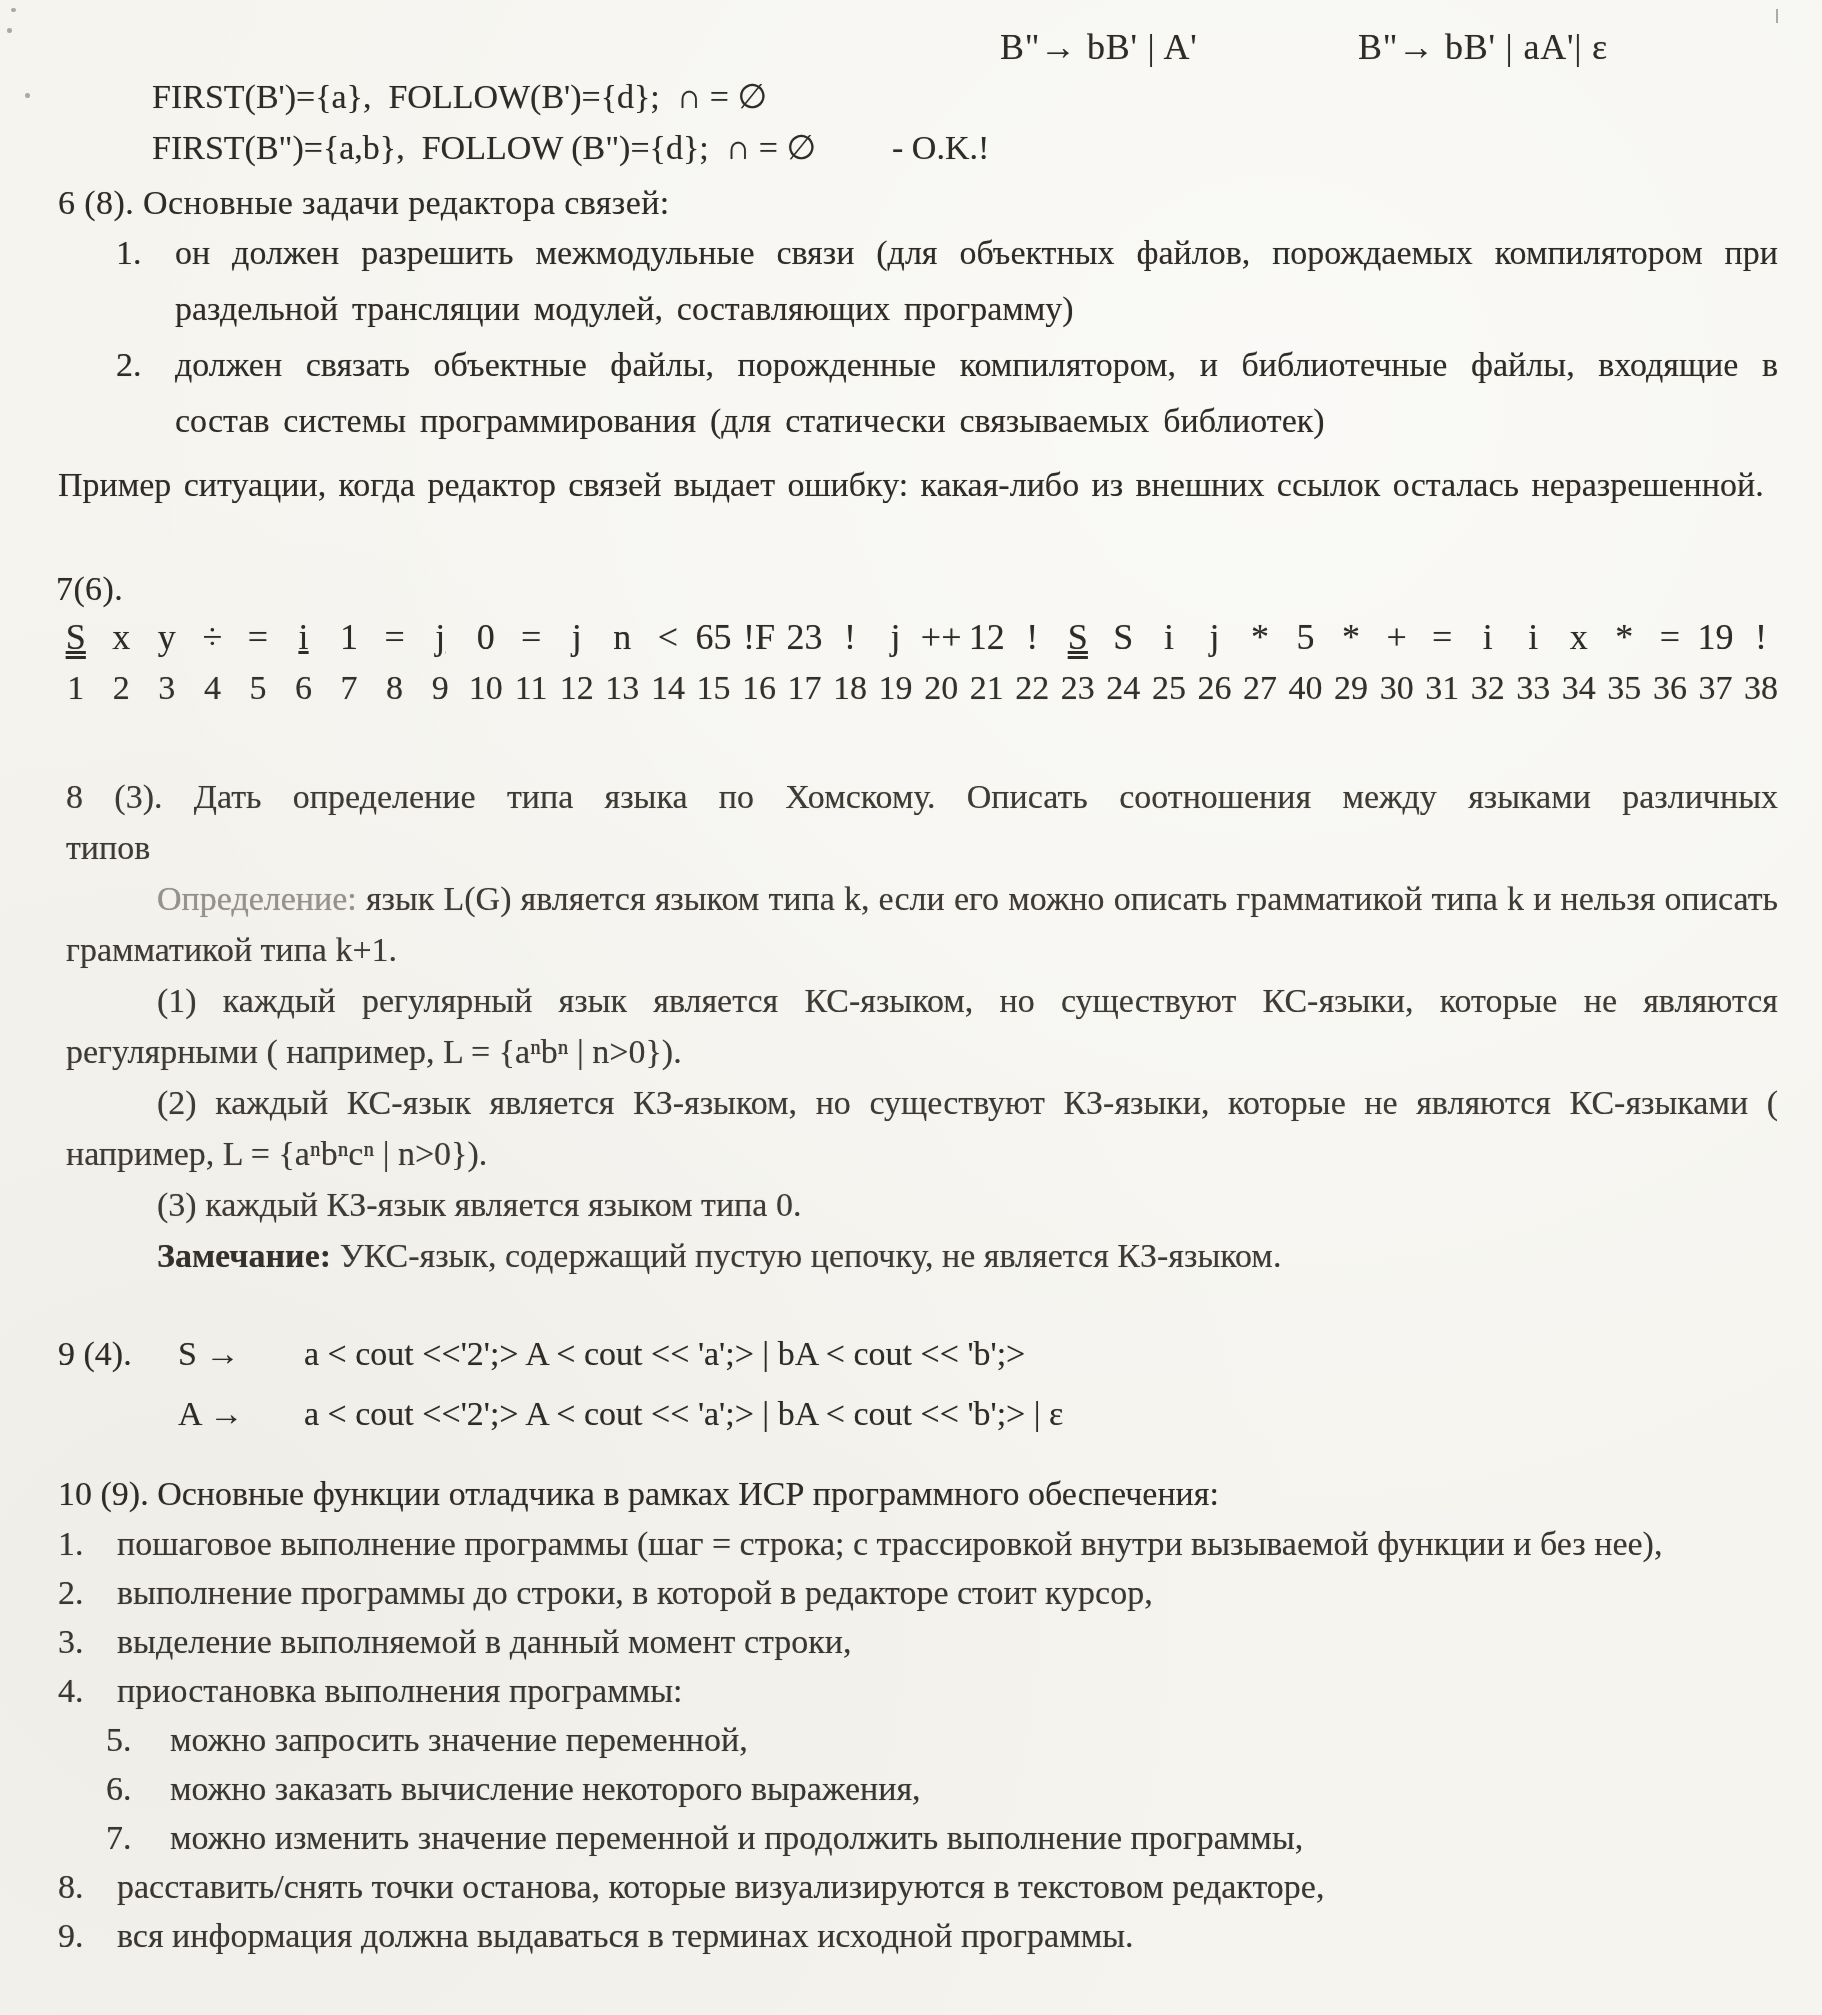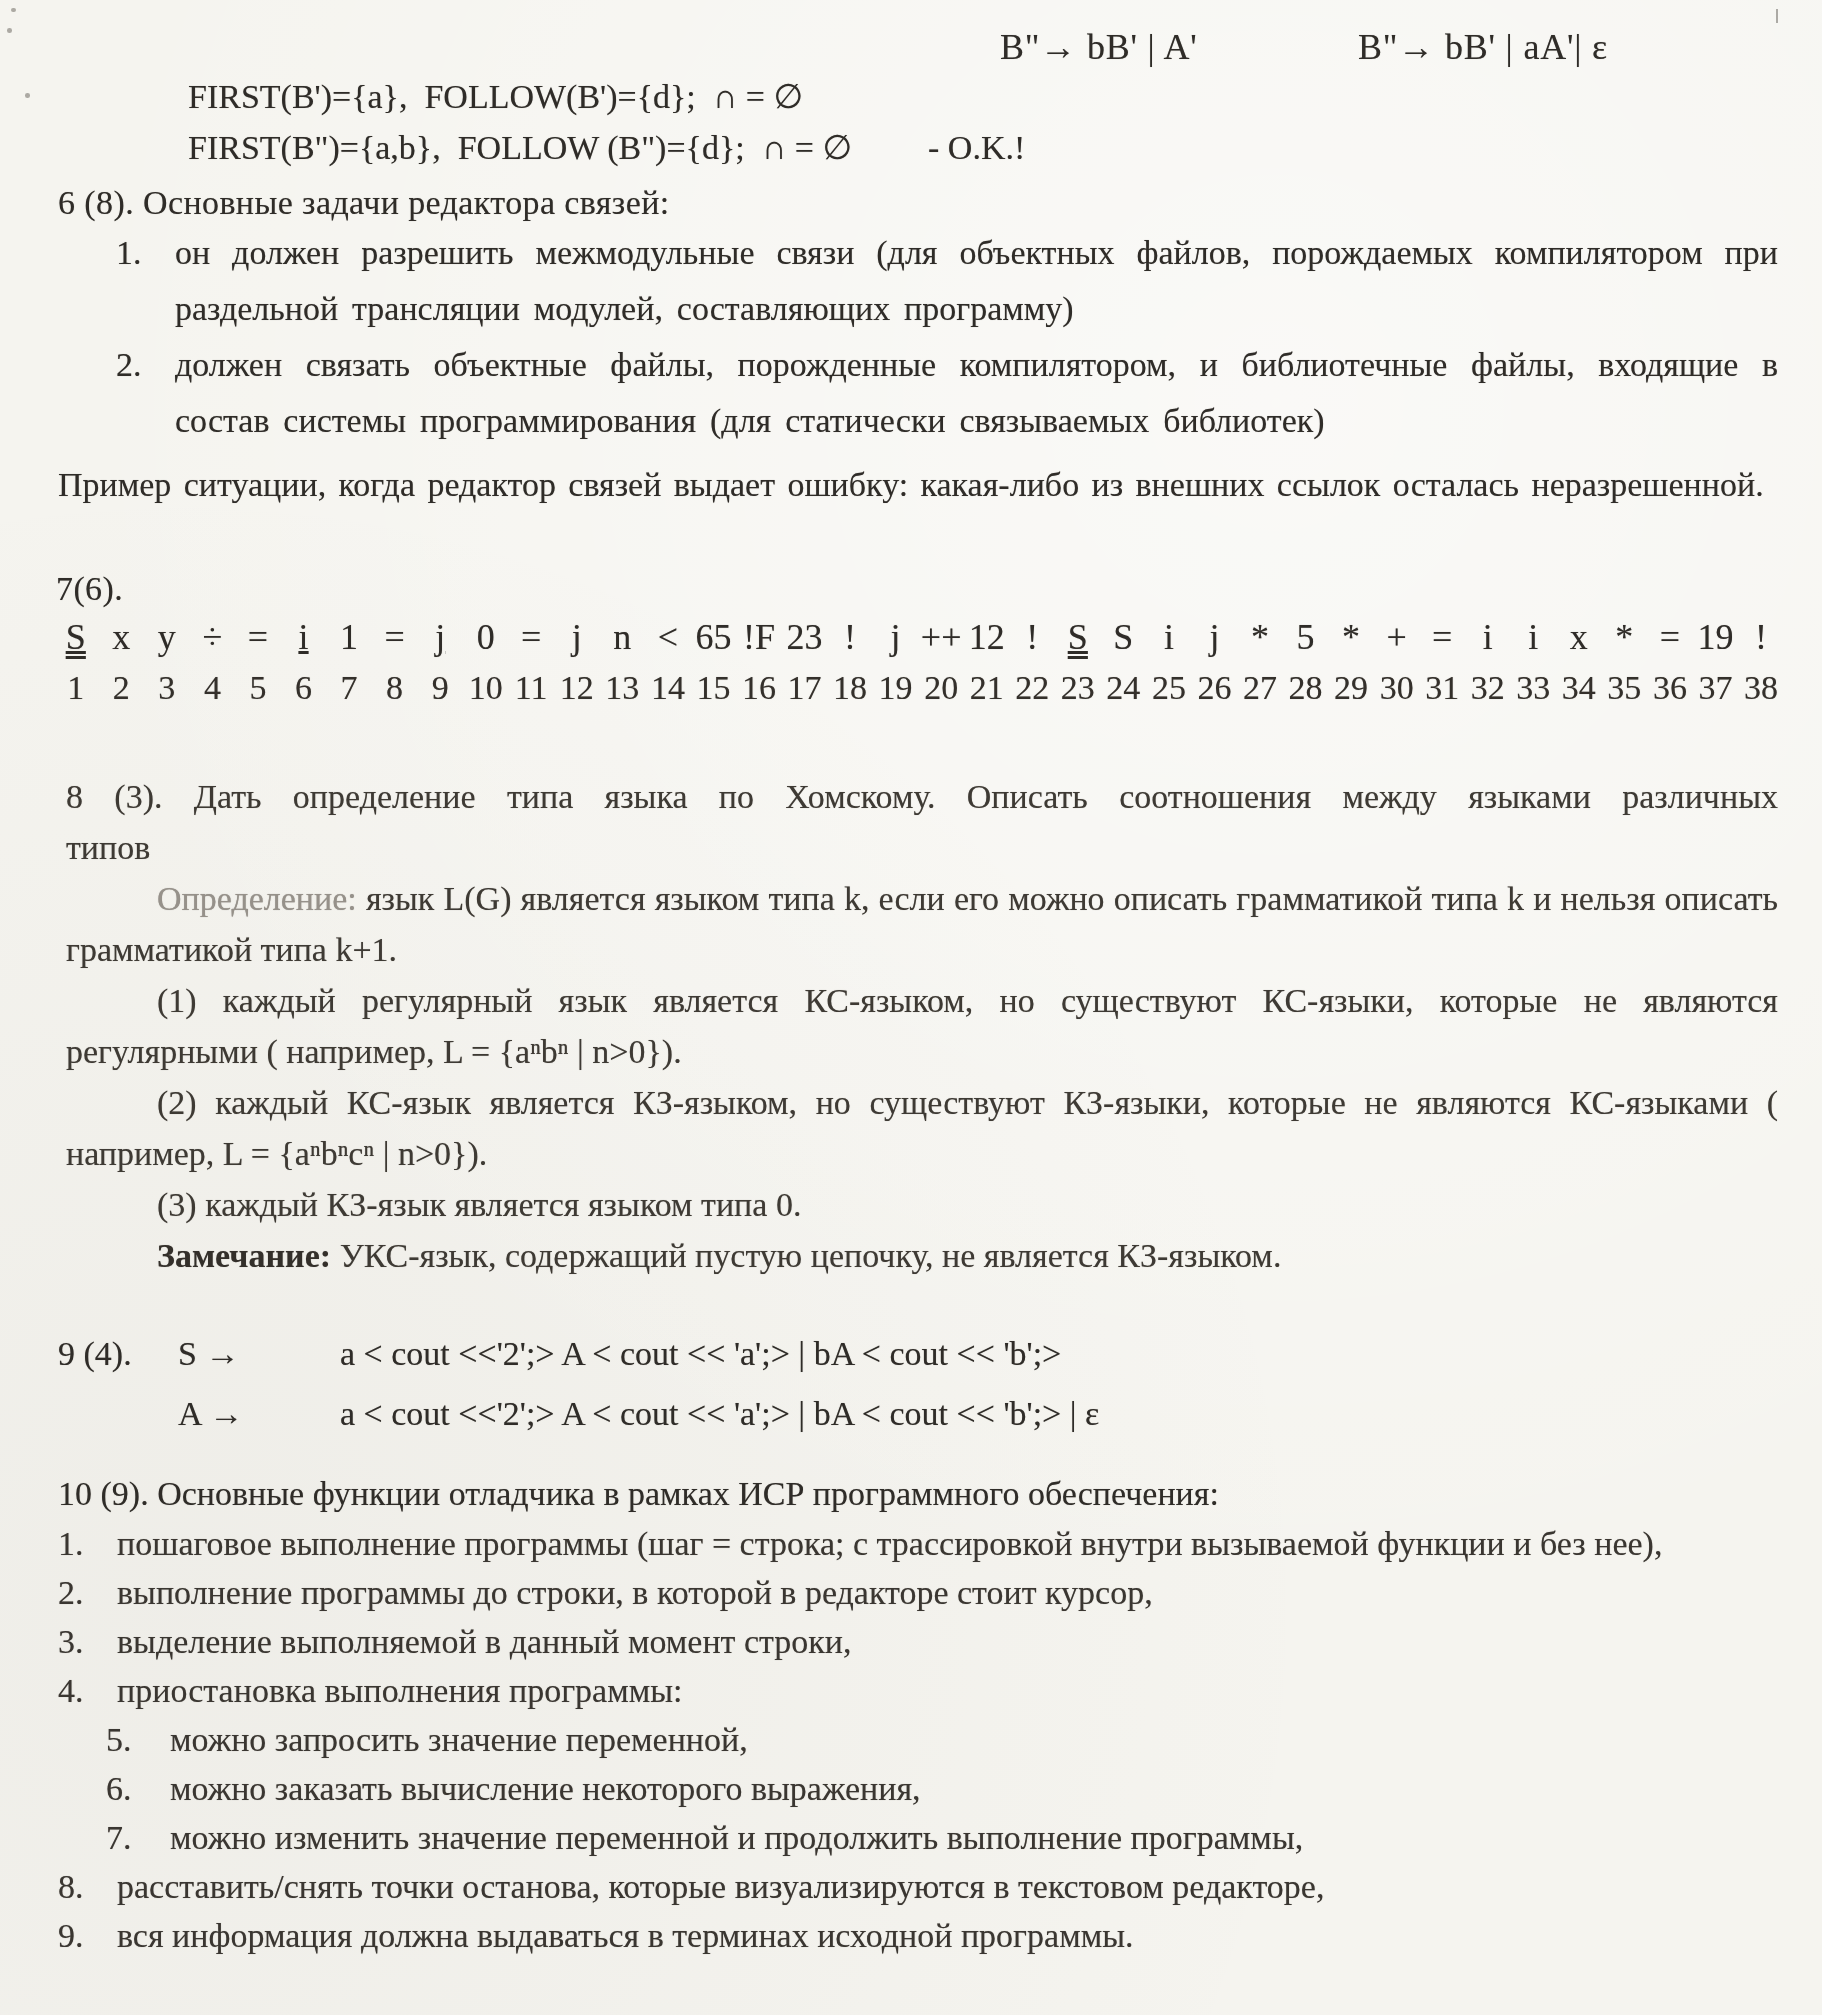--- a/index.html
+++ b/index.html
@@ -6,21 +6,21 @@
   .page{
     position:relative;width:1823px;height:2015px;overflow:hidden;
     background:#f5f4ef;
     background-image:radial-gradient(circle at 70% 20%, rgba(255,255,255,.5), transparent 60%),
                      radial-gradient(circle at 10% 80%, rgba(120,115,105,.05), transparent 50%);
     font-family:"Liberation Serif","DejaVu Serif",serif;
     font-size:34px;color:#2f2c28;
   }
   .page *{text-shadow:0 0 0.8px rgba(58,53,47,.45);}
   .abs{position:absolute;}
-  .pre{white-space:pre-wrap;margin-left:36px;}
+  .pre{white-space:pre-wrap;}
   .just{text-align:justify;}
   .formula{font-size:36px;letter-spacing:0.8px;}
   .row{display:flex;align-items:baseline;}
   .heading{letter-spacing:0.4px;text-align:center;}
   
   .li6{display:flex;line-height:56px;margin:0;}
   .li6 .num{flex:none;width:59px;}
   .li6 .body{flex:1;text-align:justify;word-spacing:5.4px;}
   
   .trace{display:flex;}
@@ -217,21 +217,21 @@
         <span class="tnum">26</span>
       </div>
 
       <div class="tcell">
         <span class="tsym">*</span>
         <span class="tnum">27</span>
       </div>
 
       <div class="tcell">
         <span class="tsym">5</span>
-        <span class="tnum">28</span>
+        <span class="tnum">40</span>
       </div>
 
       <div class="tcell">
         <span class="tsym">*</span>
         <span class="tnum">29</span>
       </div>
 
       <div class="tcell">
         <span class="tsym">+</span>
         <span class="tnum">30</span>

